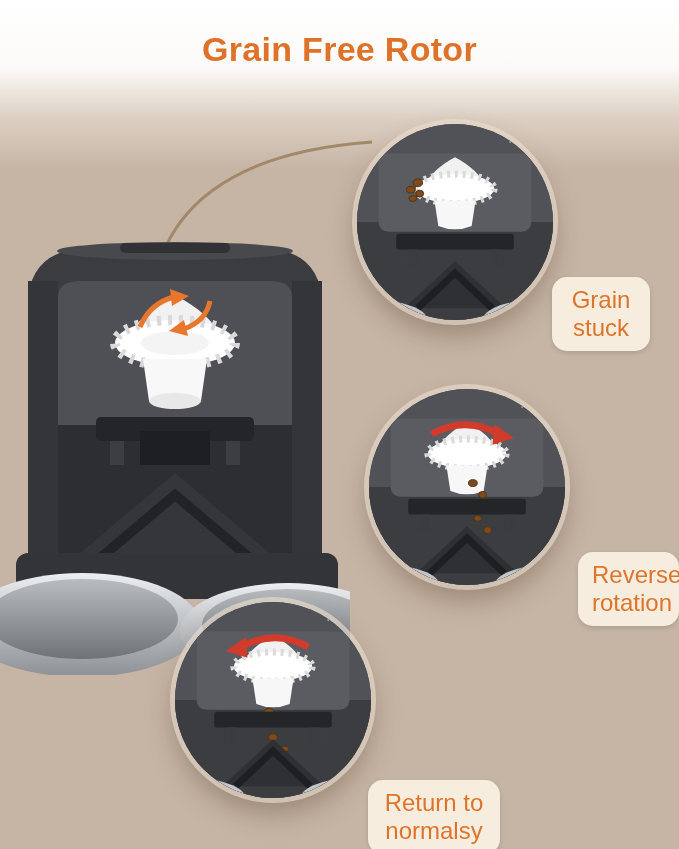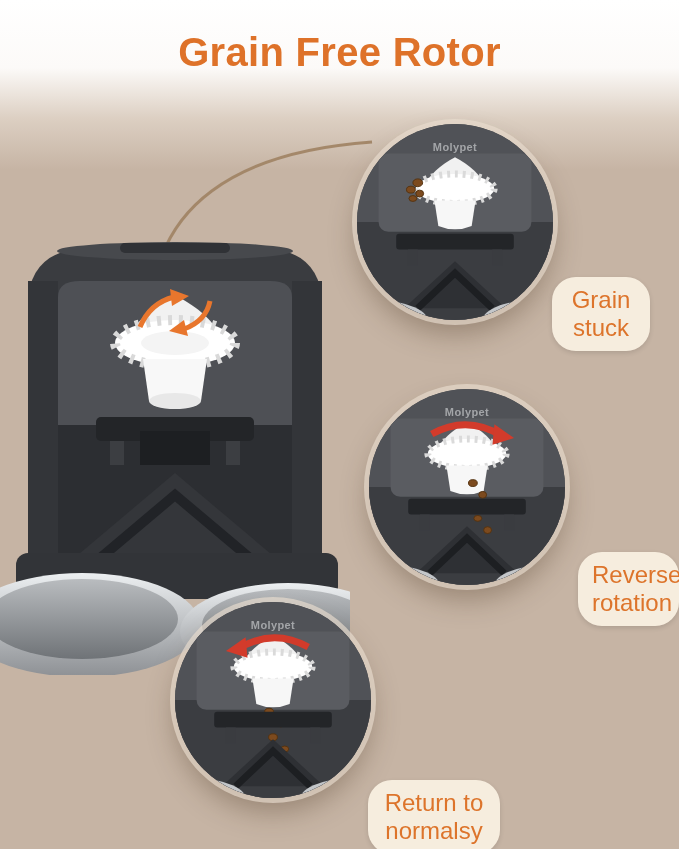--- a/index.html
+++ b/index.html
@@ -6,48 +6,48 @@
   body { font-family:"Liberation Sans", sans-serif; }
 
   .page {
     position:relative;
     width:679px; height:849px;
     overflow:hidden;
     background: linear-gradient(180deg,#ffffff 0%,#fcfaf8 8%,#dccfc2 14%,#c6b4a4 20%,#c6b4a4 100%);
   }
 
   .header { position:absolute; top:30px; left:0; right:0; text-align:center; z-index:6; }
-  .title  { font-size:40px; font-weight:bold; color:#DE7229; letter-spacing:.3px; }
+  .title  { font-size:34px; font-weight:bold; color:#DE7229; letter-spacing:.3px; }
   .subtitle { margin-top:12px; font-size:23px; color:#3c3c3c; }
 
   .connector { position:absolute; left:0; top:0; width:679px; height:849px; z-index:1; }
 
   .feeder { position:absolute; left:0; top:235px; width:350px; height:440px; z-index:2; }
   .feeder svg { display:block; width:100%; height:100%; }
 
   .inset {
     position:absolute; width:196px; height:196px; border-radius:50%;
     overflow:hidden; z-index:3;
     box-shadow: 0 0 0 5px rgba(233,221,207,.65), 0 14px 28px rgba(66,46,26,.35);
     background:#46484c;
   }
   .inset svg { display:block; width:100%; height:100%; }
   .inset .brand {
-    position:absolute; top:9px; left:0; right:0; text-align:center;
-    font-size:11px; color:#a3a5a8; letter-spacing:.4px; font-weight:bold;margin-top:8px;
+    position:absolute; top:9px; left:0; right:0; text-align:right;
+    font-size:11px; color:#a3a5a8; letter-spacing:.4px; font-weight:bold;
   }
   .inset-1 { left:357px; top:124px; }
   .inset-2 { left:369px; top:389px; }
   .inset-3 { left:175px; top:602px; }
 
   .pill {
     position:absolute; z-index:5;
     background:rgba(249,240,226,.95); color:#DD742B;
     font-size:24px; line-height:1.16; font-weight:500; text-align:center;
-    padding:9px 14px; border-radius:24px;
+    padding:9px 14px; border-radius:15px;
     box-shadow:0 2px 5px rgba(0,0,0,.12);
   }
   .pill-1 { left:552px; top:277px; width:98px; }
   .pill-2 { left:578px; top:552px; width:101px; }
   .pill-3 { left:368px; top:780px; width:132px; }
 </style>
 </head>
 <body>
 
 <div class="page">

